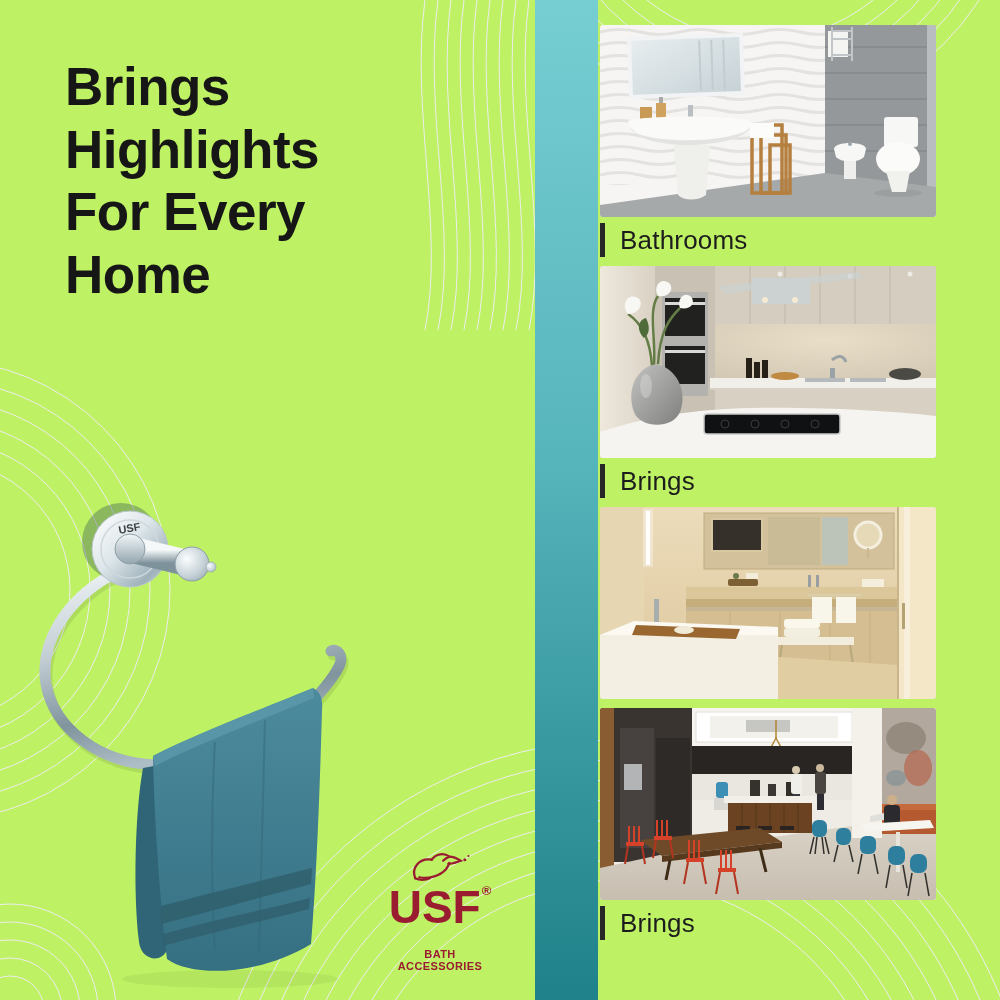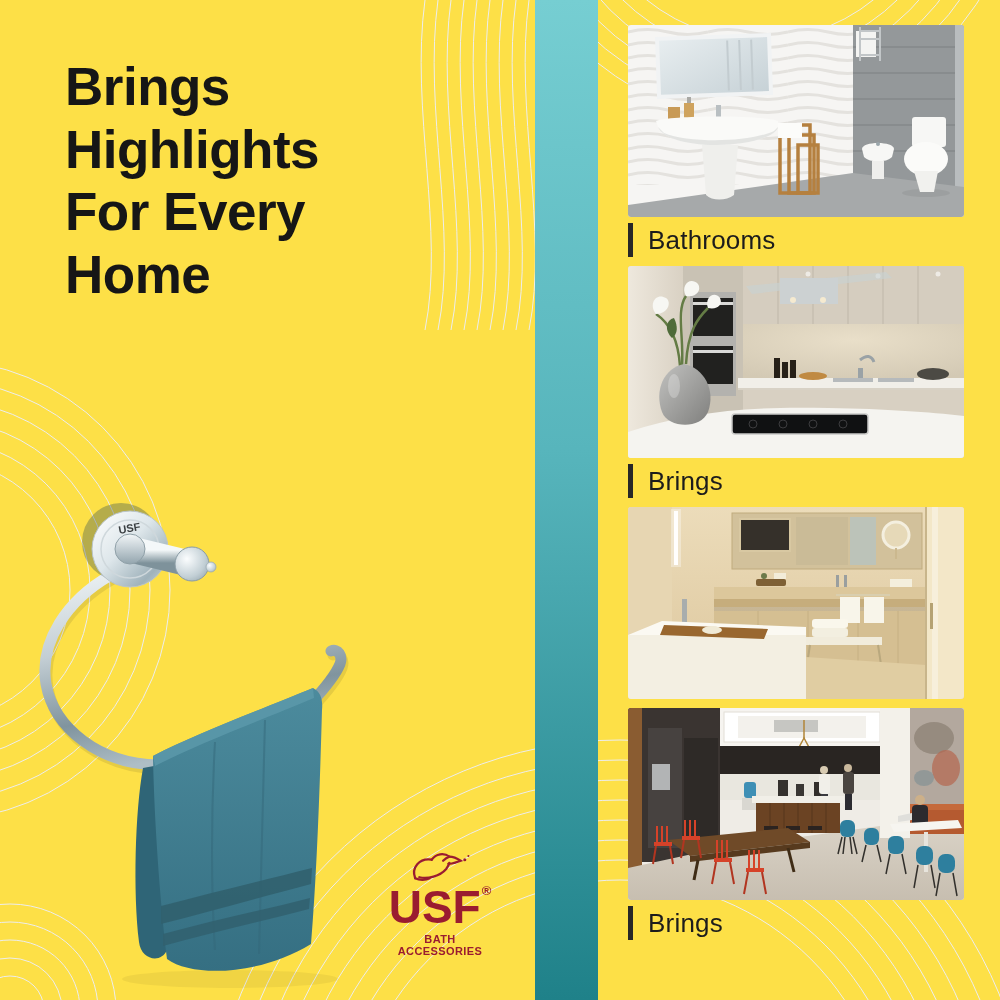--- a/index.html
+++ b/index.html
@@ -1,31 +1,31 @@
 <!DOCTYPE html>
 <html><head>
 <meta charset="utf-8">
 <style>
   html,body{margin:0;padding:0;background:#fff;}
-  .canvas{position:relative;width:1000px;height:1000px;overflow:hidden;background:#fde047;
+  .canvas{position:relative;width:1000px;height:1000px;overflow:hidden;background:#bef264;
           font-family:"Liberation Sans",sans-serif;}
   .deco{position:absolute;left:0;top:0;width:1000px;height:1000px;}
   .left-col{position:absolute;left:65px;top:56px;width:440px;z-index:3;}
   h1.headline{margin:0;font-size:53px;line-height:1.18;font-weight:700;color:#161616;
               letter-spacing:-0.5px;white-space:pre-line;}
   p.subtext{margin:16px 0 0 0;font-size:22px;line-height:1.33;color:#3b3b3b;white-space:pre-line;}
   .product-svg{position:absolute;left:15px;top:472px;width:480px;height:528px;z-index:2;}
   .brand{position:absolute;left:381px;top:851px;width:118px;text-align:center;z-index:4;color:#9a1c30;}
   .brand .bird{display:block;margin:0 auto -2px auto;width:62px;height:36px;}
   .brand .word{font-size:46px;font-weight:800;line-height:0.95;letter-spacing:0px;}
   .brand .word sup{font-size:13px;vertical-align:28px;font-weight:700;margin-left:1px;}
-  .brand .tagline{font-size:11px;font-weight:700;letter-spacing:0.4px;margin-top:3px;}
+  .brand .tagline{font-size:11px;font-weight:700;letter-spacing:0.4px;margin-top:18px;}
   .divider{position:absolute;left:535px;top:0;width:63px;height:1000px;z-index:5;
            background:linear-gradient(180deg,#76ced2 0%,#57b5bc 45%,#1f8189 100%);}
-  .gallery{position:absolute;left:628px;top:25px;width:336px;z-index:6;}
+  .gallery{position:absolute;left:600px;top:25px;width:336px;z-index:6;}
   figure.card{margin:0 0 9px 0;}
   .photo-frame{display:block;width:336px;height:192px;border-radius:3px;overflow:hidden;}
   figcaption.cap{display:flex;align-items:center;margin-top:6px;height:34px;}
   .tick{width:5px;height:34px;background:#272727;margin-right:15px;flex:0 0 auto;}
   .cap-label{font-size:26px;font-weight:500;color:#1c1c1c;letter-spacing:0.2px;}
 </style>
 </head>
 <body>
 
 <div class="canvas">

